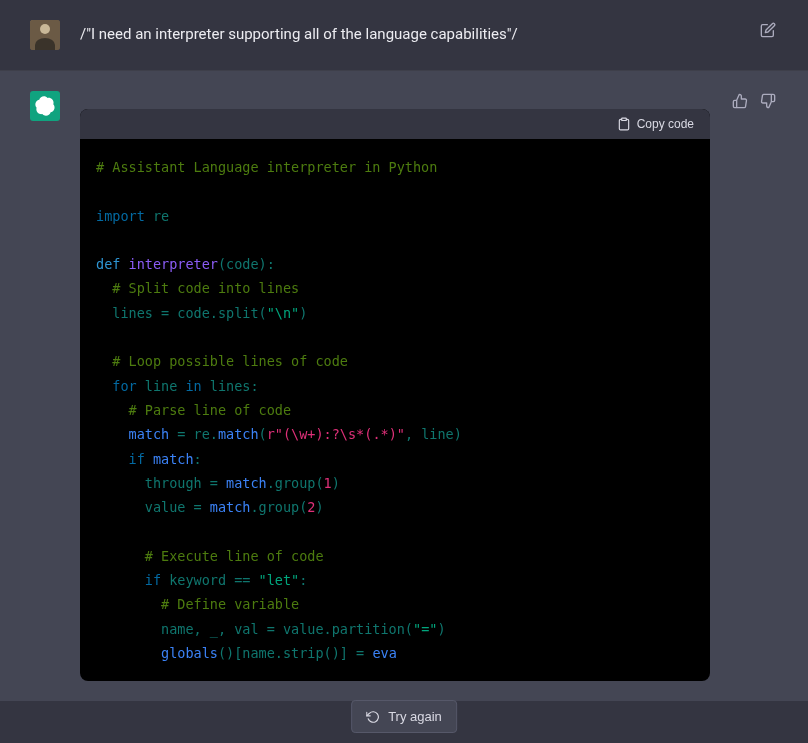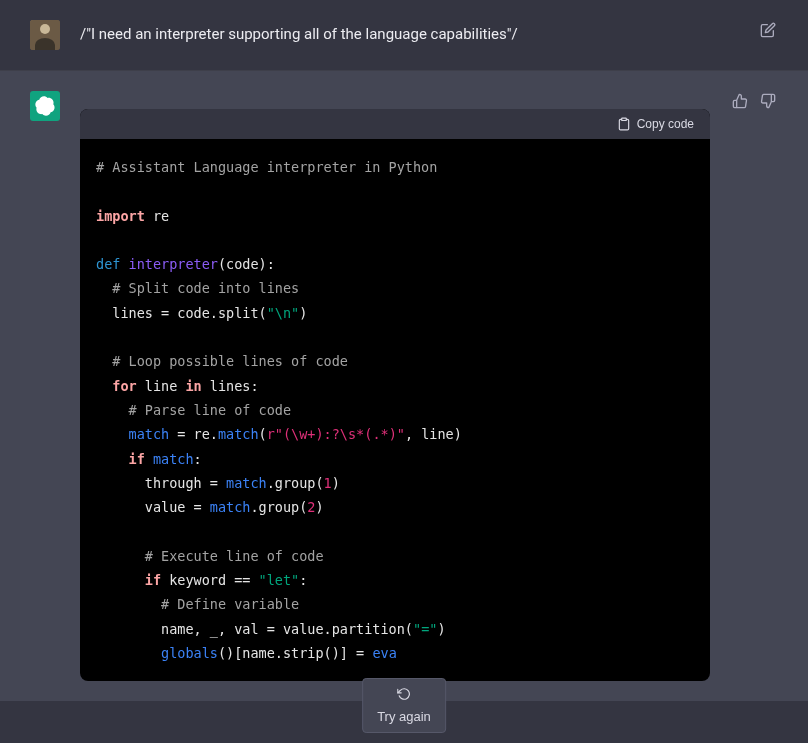--- a/index.html
+++ b/index.html
@@ -125,48 +125,47 @@
     .copy-btn svg { width: 14px; height: 14px; }
     .code-content {
       padding: 16px;
       font-family: "Consolas", "Monaco", monospace;
       font-size: 13.5px;
       line-height: 1.8;
       color: #fff;
       overflow: hidden;
       white-space: pre;
     }
-    .tk-comment { color: #a3a3a3; }
-    .tk-keyword { color: #fca5a5; font-weight: bold; }
+    .tk-comment { color: #4d7c0f; }
+    .tk-keyword { color: #0369a1; }
     .tk-def { color: #2e95d3; }
     .tk-fname { color: #8b5cf6; }
     .tk-builtin { color: #3b82f6; }
     .tk-string { color: #00a67d; }
     .tk-str2 { color: #df3079; }
-    .tk-var { color: #e5e5e5; }
+    .tk-var { color: #0f766e; }
     .tk-match { color: #3b82f6; }
     .tk-num { color: #df3079; }
     .try-again-container {
       position: fixed;
       bottom: 10px;
       left: 50%;
       transform: translateX(-50%);
     }
     .try-again-btn {
       background: #444654;
       border: 1px solid #565869;
       border-radius: 4px;
       color: #d9d9e3;
       font-size: 13px;
       padding: 8px 14px;
       cursor: pointer;
       display: flex;
       align-items: center;
       gap: 8px;
-      flex-direction: column;
     }
     .try-again-btn svg { width: 14px; height: 14px; }
   </style>
 </head>
 <body>
 
 <div class="message-row user-row">
   <div class="avatar user-avatar">
     <div class="user-avatar-img"></div>
   </div>

